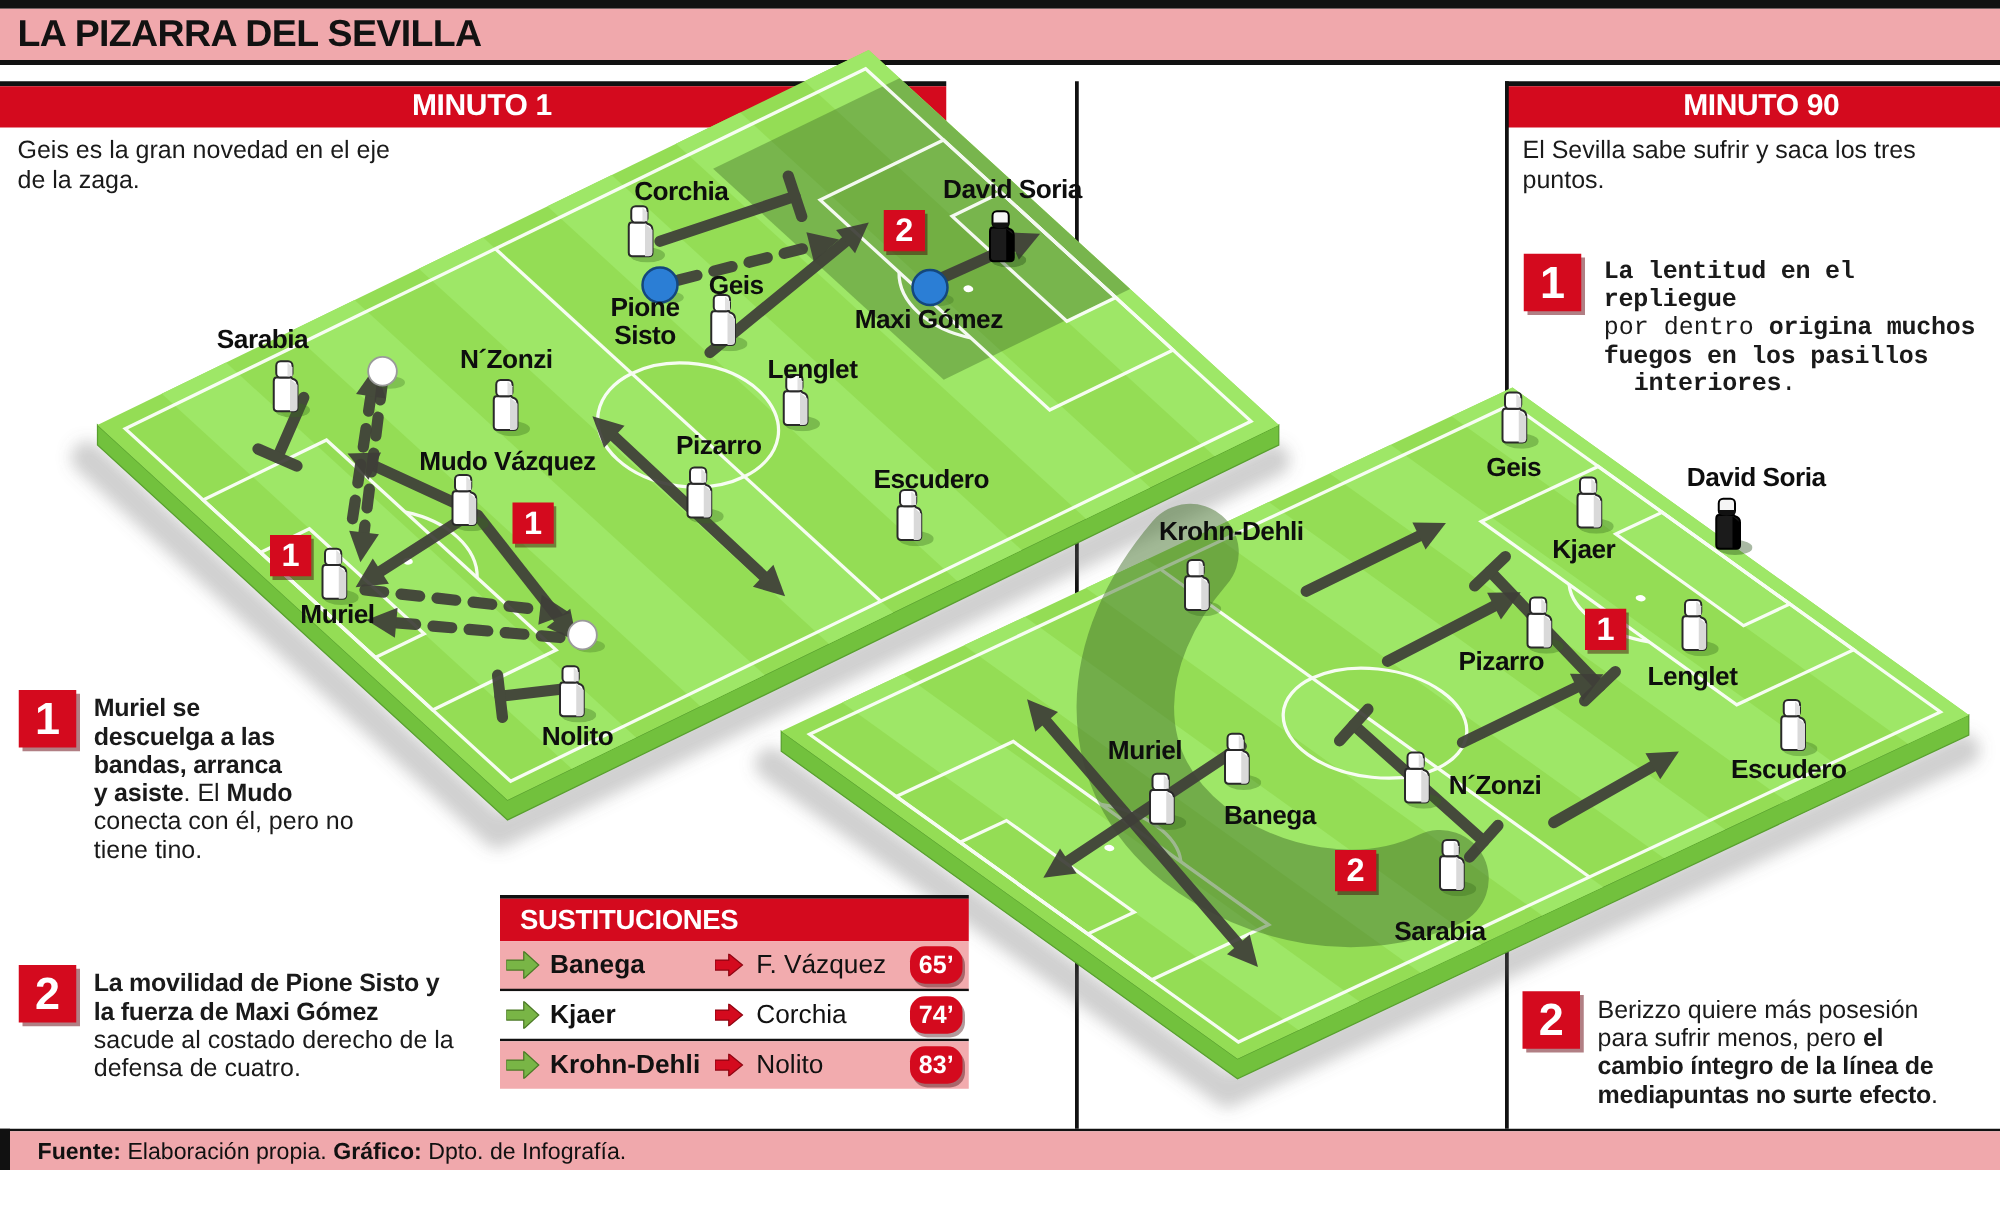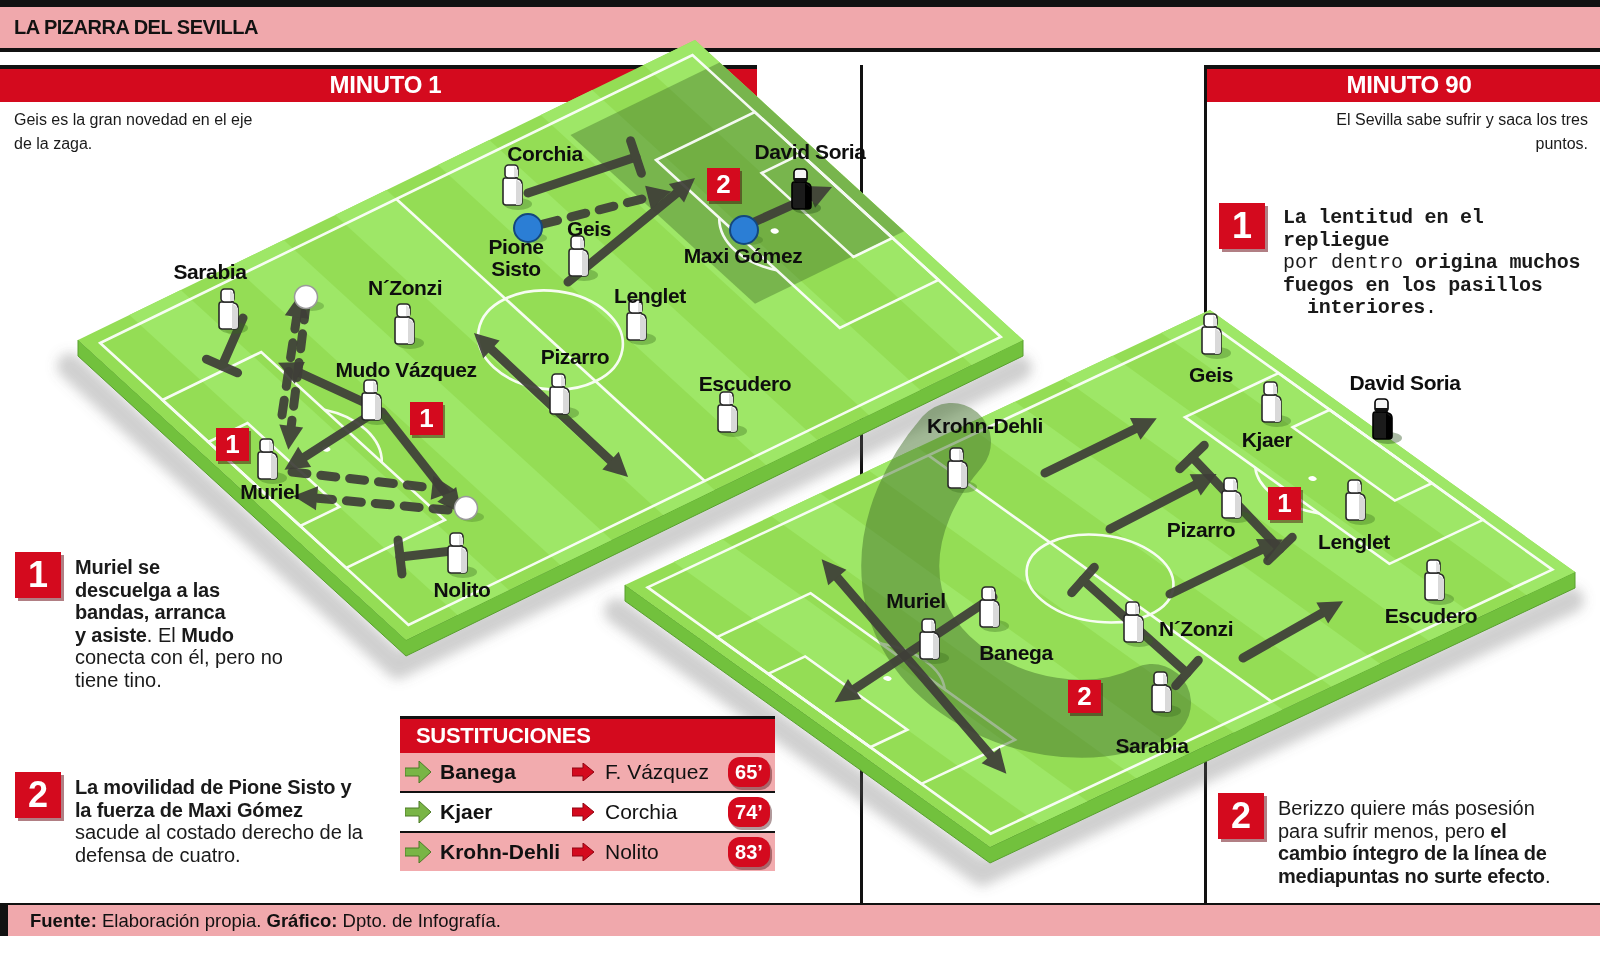--- a/index.html
+++ b/index.html
@@ -7,37 +7,37 @@
     --arrow:#3f3f38; --ink:#111111;
   }
   html,body{margin:0;padding:0;background:#ffffff;}
   #stage{position:relative;width:1600px;height:964px;background:#fff;overflow:hidden;
          font-family:"Liberation Sans",sans-serif;color:var(--ink);}
   .abs{position:absolute;}
   .blk{background:#111;}
   
   #top-rule{left:0;top:0;width:1600px;height:7px;}
   #title-bar{left:0;top:7px;width:1600px;height:41px;background:var(--pink);}
-  #title-bar span{display:block;padding-left:14px;line-height:41px;font-size:20px;font-weight:bold;
+  #title-bar span{display:block;padding-left:14px;line-height:41px;font-size:30px;font-weight:bold;
                   letter-spacing:-0.5px;color:#121212;}
   #title-rule{left:0;top:48px;width:1600px;height:4px;}
   .mrule{height:4px;top:65px;}
   .mbar{top:69px;height:33px;background:var(--red);color:#fff;font-weight:bold;font-size:24px;}
   .mbar span{display:block;padding-left:14px;line-height:32px;letter-spacing:-0.3px;text-align:center;}
   #m1-rule{left:0;width:757px;}
   #m1-bar{left:0;width:757px;}
   #m90-rule{left:1204px;width:396px;}
   #m90-bar{left:1204px;width:396px;}
   .vline{width:3px;background:#111;}
   #vline-left{left:860px;top:65px;height:838px;}
   #vline-right{left:1204px;top:65px;height:838px;}
   
-  .intro{font-size:16px;line-height:24px;color:#1a1a1a;}
+  .intro{font-size:20px;line-height:24px;color:#1a1a1a;}
   #intro-1{left:14px;top:108px;width:360px;}
-  #intro-90{left:1218px;top:108px;width:370px;text-align:right;}
+  #intro-90{left:1218px;top:108px;width:370px;}
   .nnum{width:46px;height:46px;background:var(--red);color:#fff;text-align:center;
         line-height:46px;font-size:36px;font-weight:bold;box-shadow:3px 3px 0 rgba(100,0,10,.5);}
   .ntext{font-size:20px;line-height:22.5px;color:#1a1a1a;}
   .ntext b{letter-spacing:-0.2px;}
   #note-l1-num{left:15px;top:552px;} #note-l1-text{left:75px;top:556px;width:300px;}
   #note-l2-num{left:15px;top:772px;} #note-l2-text{left:75px;top:776px;width:330px;}
   #note-r1-num{left:1219px;top:203px;} #note-r1-text{left:1283px;top:207px;width:310px;font-family:Liberation Mono, monospace;}
   #note-r2-num{left:1218px;top:793px;} #note-r2-text{left:1278px;top:797px;width:320px;}
   
   #subs{left:400px;top:716px;width:375px;}

